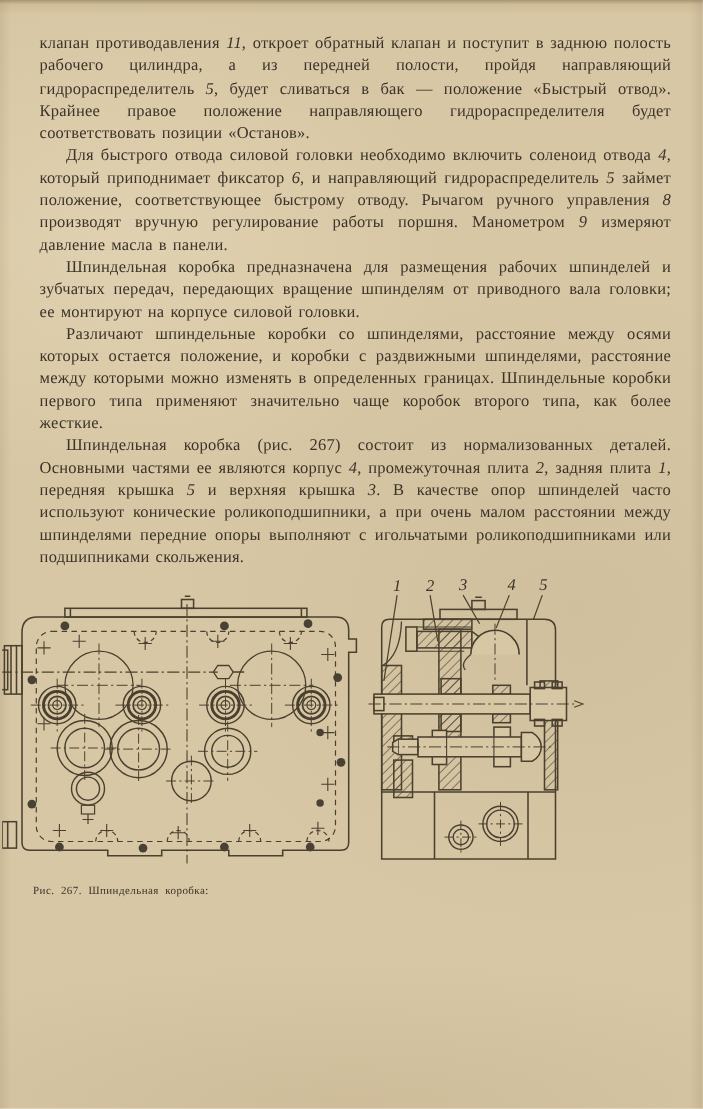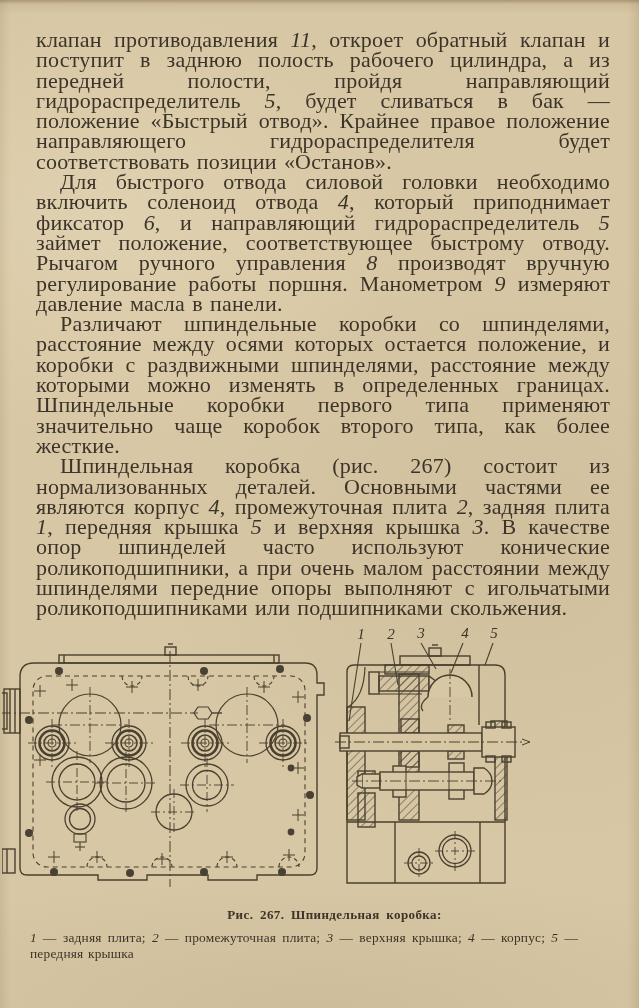--- a/index.html
+++ b/index.html
@@ -12,46 +12,47 @@
       radial-gradient(ellipse 700px 180px at 50% 100%, rgba(120,98,62,0.10), transparent 75%),
       linear-gradient(180deg, rgba(130,108,70,0.55) 0px, rgba(160,140,100,0.18) 4px, rgba(0,0,0,0) 14px),
       linear-gradient(90deg, rgba(110,90,55,0.12) 0px, rgba(0,0,0,0) 10px),
       linear-gradient(270deg, rgba(110,90,55,0.14) 0px, rgba(0,0,0,0) 12px),
       #d8c7a4;
     color:#3c342a;
     font-family:"Liberation Serif","DejaVu Serif",serif;
   }
   .textblock{padding:30px 29px 0 36px;}
   .para{
-    margin:0;font-size:22px;line-height:20.3px;text-align:justify;
+    margin:0;font-size:15px;line-height:20.3px;text-align:justify;
     text-indent:24px;letter-spacing:0.2px;word-spacing:1.5px;
   }
   .para.noindent{text-indent:0;}
   .it{font-style:italic;}
   .section-heading{
     margin:17px 0 12px 0;font-size:16.4px;font-weight:bold;
     letter-spacing:0.8px;word-spacing:5px;
   }
   .figure{margin:6px 0 0 0;padding:0;}
   .fig-canvas{display:block;margin-left:2px;}
   .fig-caption-block{margin:10px 0 0 30px;}
-  .fig-title{font-size:13px;font-weight:bold;letter-spacing:0.4px;word-spacing:3px;text-align:center;}
+  .fig-title{font-size:10px;font-weight:normal;letter-spacing:0.4px;word-spacing:3px;}
   .fig-legend{
     margin-top:7px;font-size:13.4px;line-height:16.5px;text-align:justify;
     width:548px;letter-spacing:0.2px;word-spacing:1px;
   }
   svg text{font-family:"Liberation Serif","DejaVu Serif",serif;}
 </style>
 </head>
 <body>
 
 <div class="page">
   <div class="textblock">
     <p class="para noindent"><span>клапан противодавления </span><span class="it">11</span><span>, откроет обратный клапан и поступит в заднюю полость рабочего цилиндра, а из передней полости, пройдя направляющий гидрораспределитель </span><span class="it">5</span><span>, будет сливаться в бак — положение «Быстрый отвод». Крайнее правое положение направляющего гидрораспределителя будет соответствовать позиции «Останов».</span></p>
     <p class="para"><span>Для быстрого отвода силовой головки необходимо включить соленоид отвода </span><span class="it">4</span><span>, который приподнимает фиксатор </span><span class="it">6</span><span>, и направляющий гидрораспределитель </span><span class="it">5</span><span> займет положение, соответствующее быстрому отводу. Рычагом ручного управления </span><span class="it">8</span><span> производят вручную регулирование работы поршня. Манометром </span><span class="it">9</span><span> измеряют давление масла в панели.</span></p>
+    <p class="para"><span>Шпиндельная коробка предназначена для размещения рабочих шпинделей и зубчатых передач, передающих вращение шпинделям от приводного вала головки; ее монтируют на корпусе силовой головки.</span></p>
     <p class="para"><span>Различают шпиндельные коробки со шпинделями, расстояние между осями которых остается положение, и коробки с раздвижными шпинделями, расстояние между которыми можно изменять в определенных границах. Шпиндельные коробки первого типа применяют значительно чаще коробок второго типа, как более жесткие.</span></p>
     <p class="para"><span>Шпиндельная коробка (рис. 267) состоит из нормализованных деталей. Основными частями ее являются корпус </span><span class="it">4</span><span>, промежуточная плита </span><span class="it">2</span><span>, задняя плита </span><span class="it">1</span><span>, передняя крышка </span><span class="it">5</span><span> и верхняя крышка </span><span class="it">3</span><span>. В качестве опор шпинделей часто используют конические роликоподшипники, а при очень малом расстоянии между шпинделями передние опоры выполняют с игольчатыми роликоподшипниками или подшипниками скольжения.</span></p>
   </div>
 
   <figure class="figure">
     <svg class="fig-canvas" width="575" height="272" viewBox="0 0 575 272" aria-hidden="true">
       <defs>
         <pattern id="hatch" patternUnits="userSpaceOnUse" width="6" height="6" patternTransform="rotate(45)">
           <line x1="0" y1="0" x2="0" y2="6" stroke="#4a4135" stroke-width="1.1"></line>
         </pattern>
@@ -283,16 +284,15 @@
           <text x="389" y="14">2</text>
           <text x="419" y="13">3</text>
           <text x="463" y="13">4</text>
           <text x="492" y="13">5</text>
         </g>
       </g>
     </svg>
 
     <figcaption class="fig-caption-block">
       <div class="fig-title">Рис. 267. Шпиндельная коробка:</div>
-      <div class="fig-legend"><span class="it">1</span><span> — задняя плита; </span><span class="it">2</span><span> — промежуточная плита; </span><span class="it">3</span><span> — верхняя крышка; </span><span class="it">4</span><span> — корпус; </span><span class="it">5</span><span> — передняя крышка</span></div>
     </figcaption>
   </figure>
 </div>
 
 </body></html>

